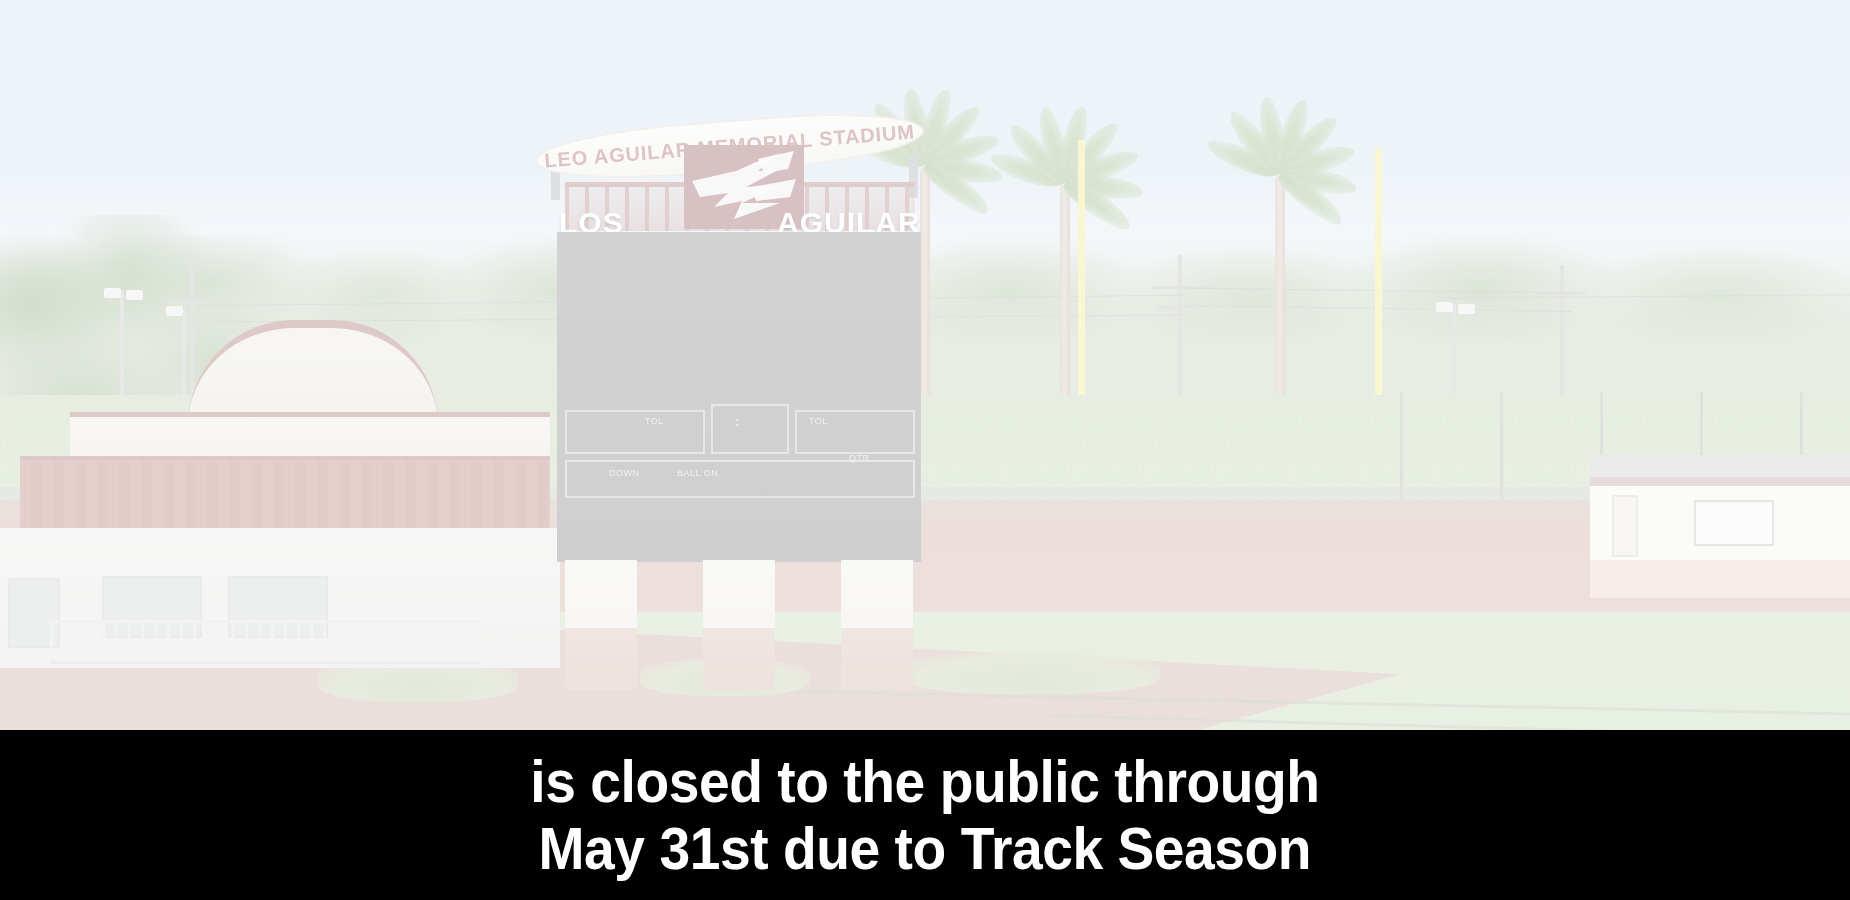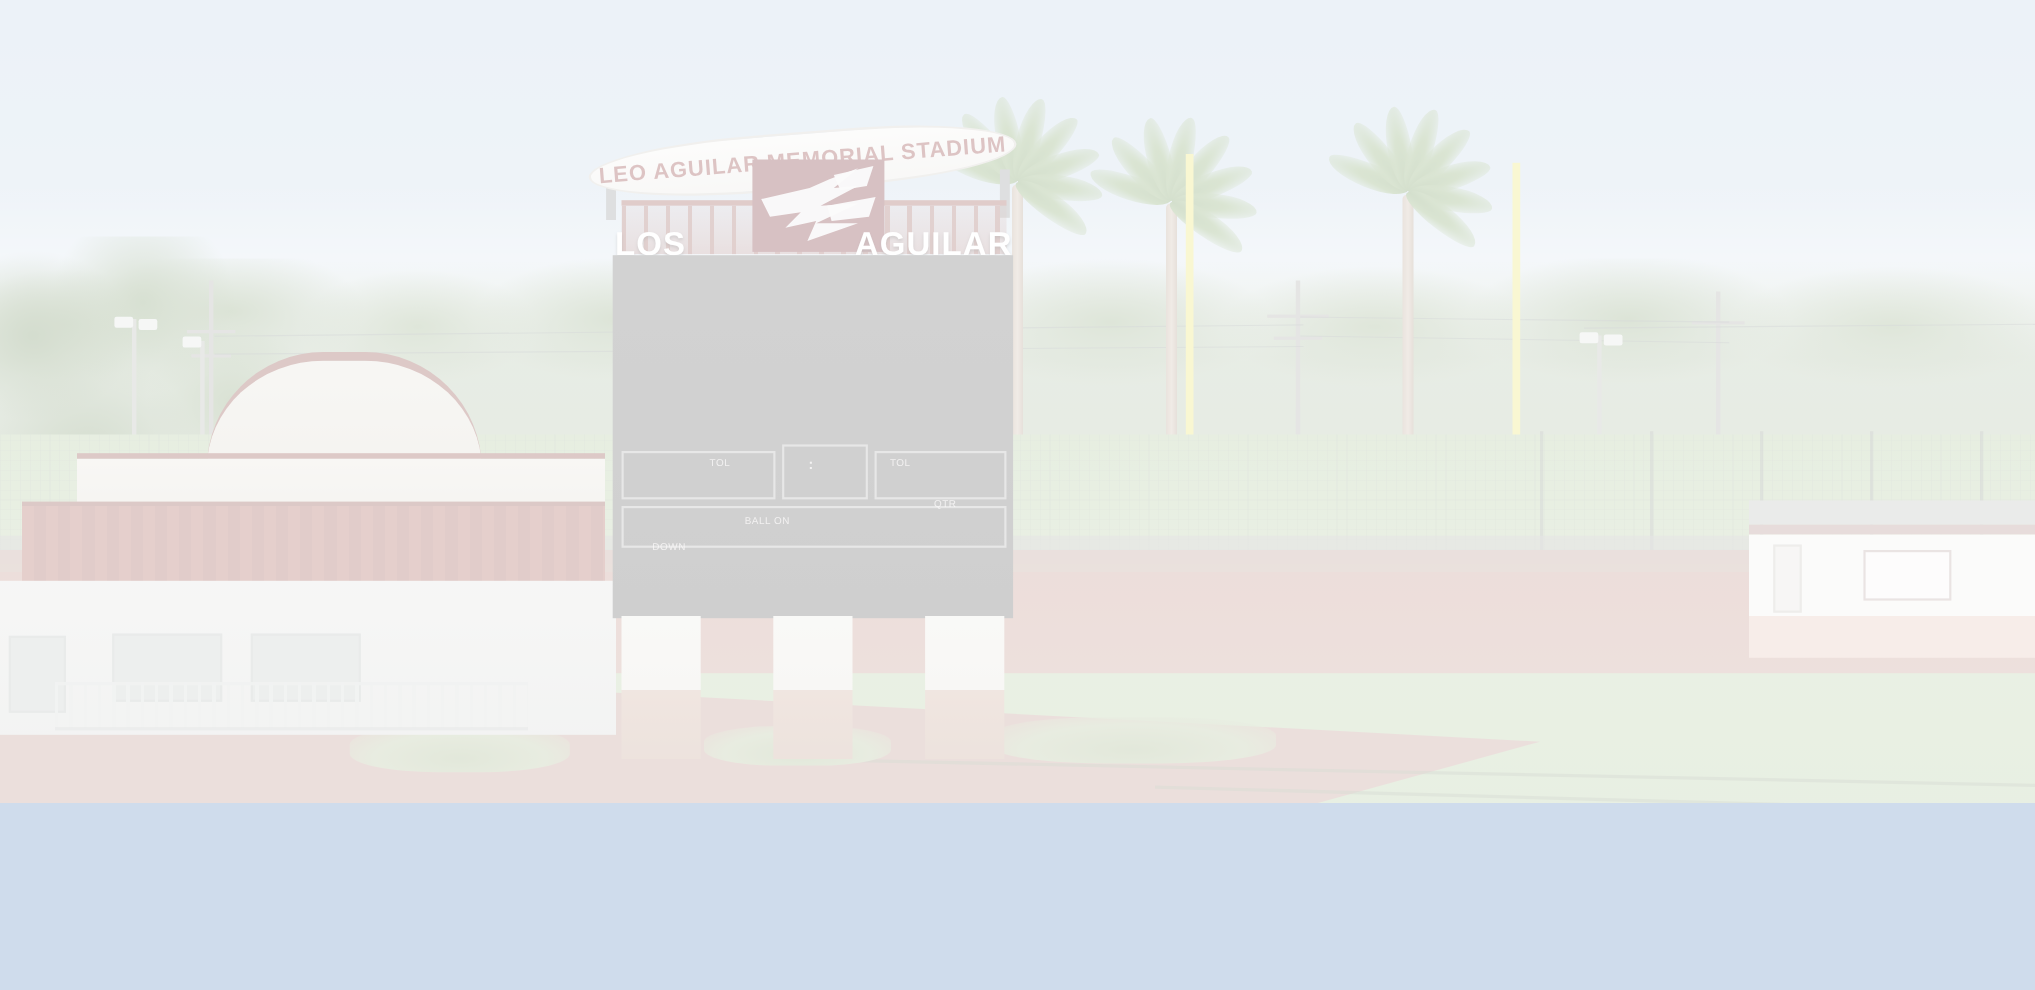--- a/index.html
+++ b/index.html
@@ -526,30 +526,34 @@
 
       <div class="sb-body">
         <div class="sb-panel" style="left:8px;   top:178px; width:140px; height:44px;"></div>
         <div class="sb-panel" style="left:154px; top:172px; width:78px;  height:50px;"></div>
         <div class="sb-panel" style="left:238px; top:178px; width:120px; height:44px;"></div>
         <div class="sb-panel" style="left:8px;   top:228px; width:350px; height:38px;"></div>
 
         <span class="sb-cell-label" style="left:88px;  top:184px;">TOL</span>
         <span class="sb-cell-label" style="left:252px; top:184px;">TOL</span>
         <span class="sb-colon" style="left:178px; top:182px;">:</span>
-        <span class="sb-cell-label" style="left:36px;  top:236px;margin-top:24px;">DOWN</span>
+        <span class="sb-cell-label" style="left:52px;  top:236px;">DOWN</span>
         <span class="sb-cell-label" style="left:120px; top:236px;">BALL ON</span>
         <span class="sb-cell-label" style="left:292px; top:221px;">QTR</span>
       </div>
 
       <div class="sb-legs">
         <div class="sb-leg" style="left:8px;"></div>
         <div class="sb-leg" style="left:146px;"></div>
         <div class="sb-leg" style="left:284px;"></div>
       </div>
     </div>
 
     <div class="wash"></div>
   </div>
 
 
+  <div class="bottombar">
+    <span class="bb-line">is closed to the public through</span>
+    <span class="bb-line">May 31st due to Track Season</span>
+  </div>
 
 </div>
 
 </body></html>

